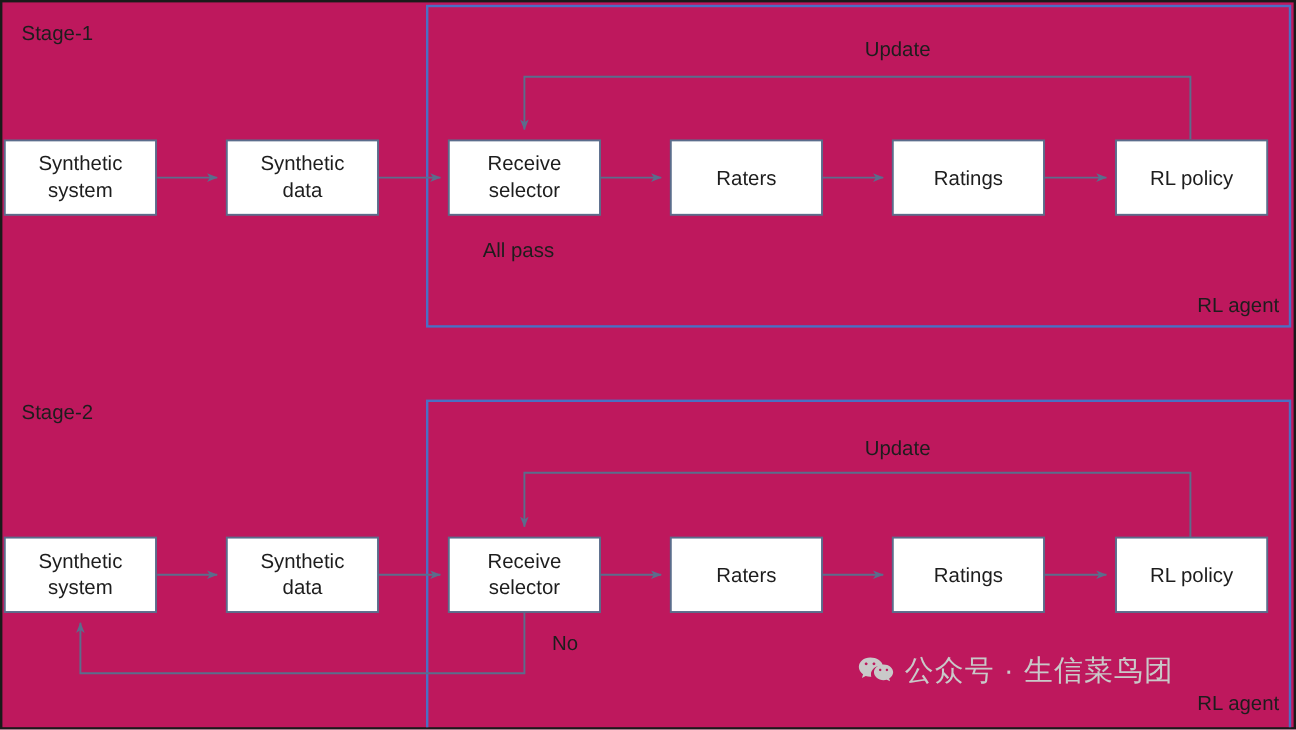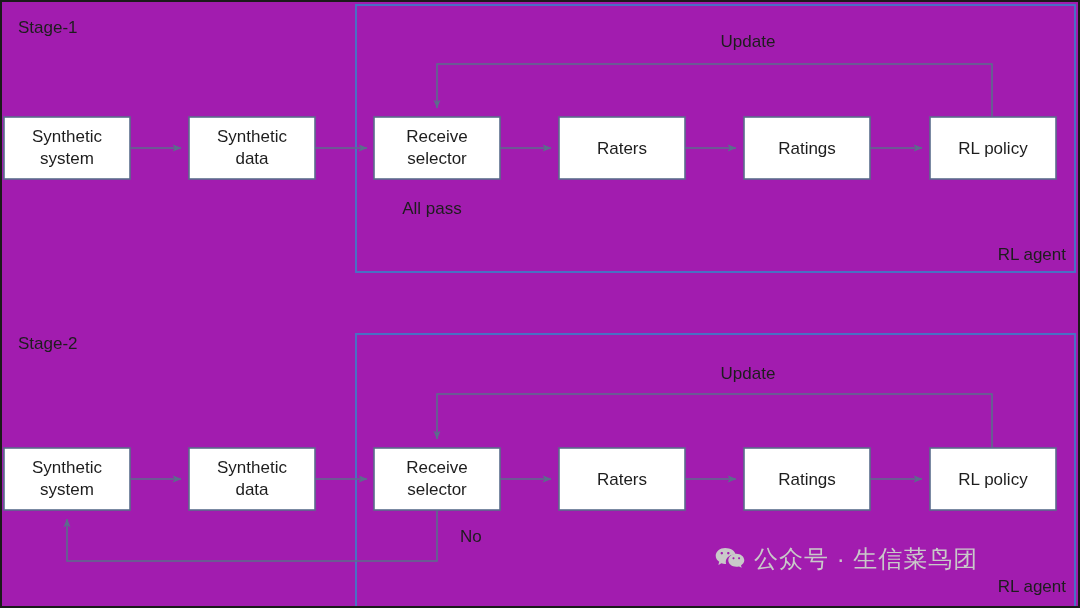--- a/index.html
+++ b/index.html
@@ -8,21 +8,21 @@
     padding: 0;
     background: #ffffff;
   }
   body {
     font-family: "Liberation Sans", "DejaVu Sans", sans-serif;
   }
   #canvas {
     position: relative;
     width: 1080px;
     height: 608px;
-    background: #a21caf;
+    background: #be185d;
     box-sizing: border-box;
     border: 2px solid #1a1a1a;
     overflow: hidden;
   }
   #diagram-svg {
     position: absolute;
     left: 0;
     top: 0;
     width: 1080px;
     height: 608px;

